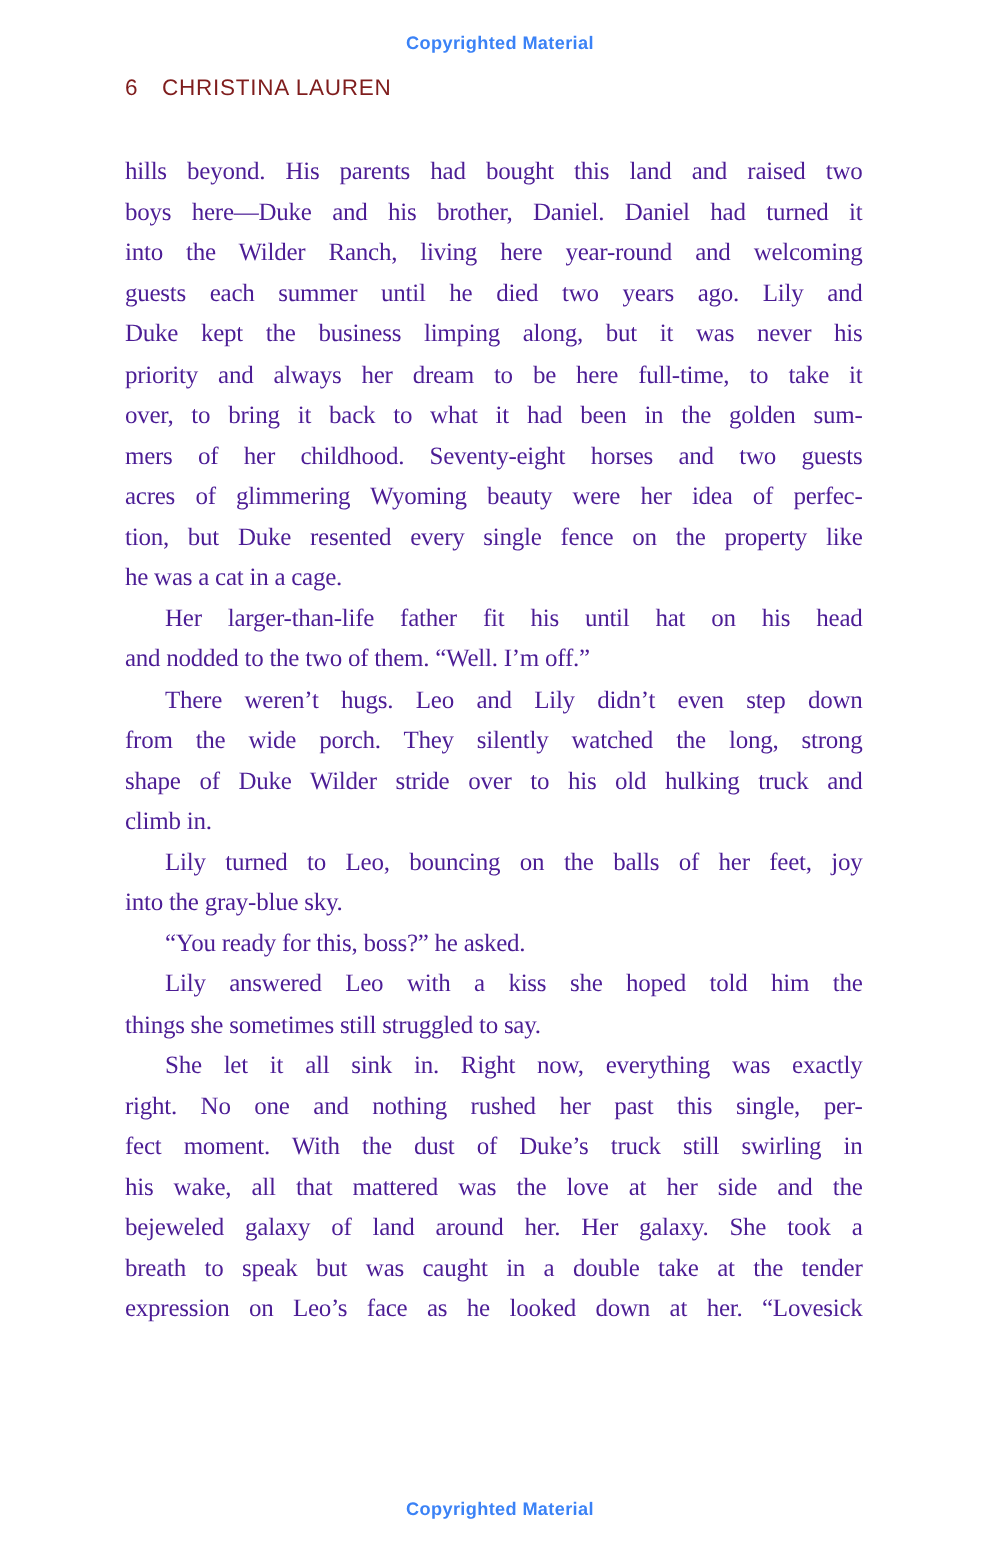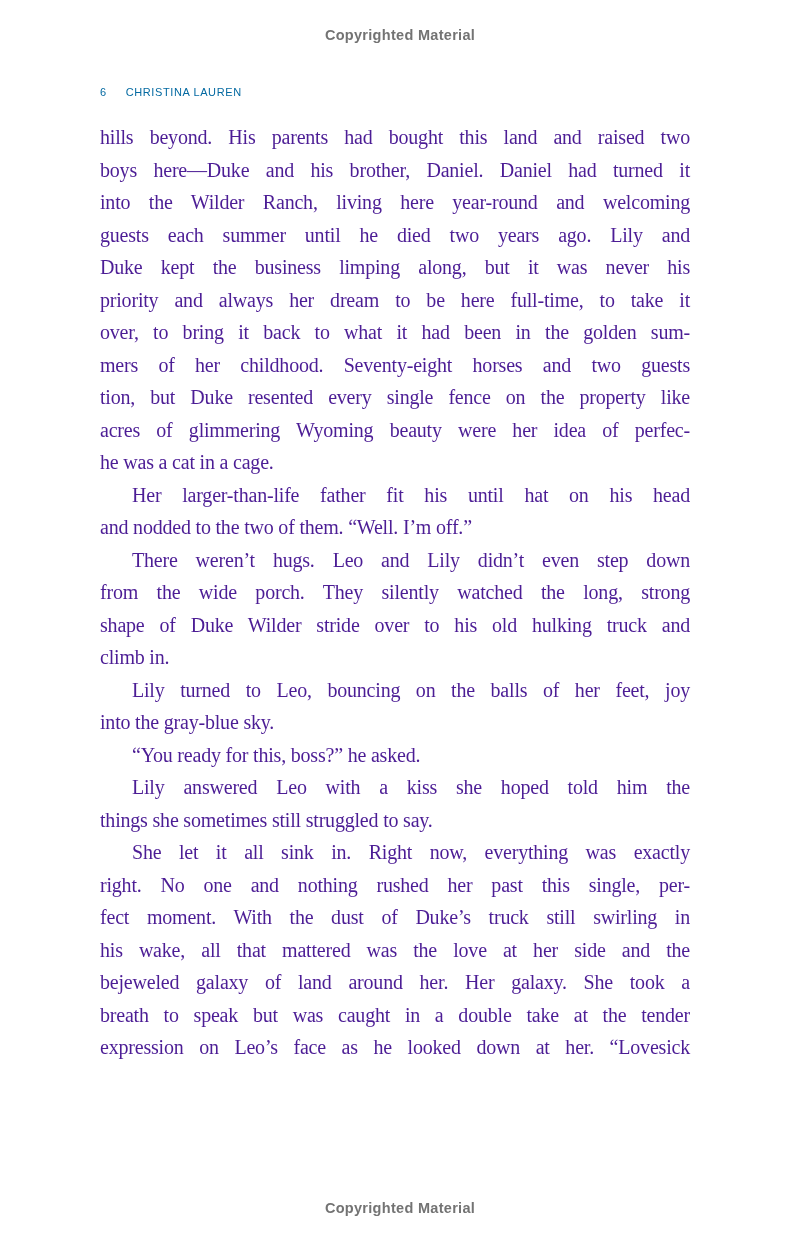--- a/index.html
+++ b/index.html
@@ -16,35 +16,35 @@
 
   .copyright {
     position: absolute;
     left: 0;
     right: 0;
     text-align: center;
     font-family: "Liberation Sans", sans-serif;
     font-weight: 700;
     font-size: 14.5px;
     letter-spacing: 0.3px;
-    color: #737373;
+    color: #3b82f6;
   }
   .copyright.top { top: 27px; }
   .copyright.bottom { top: 1200px; }
 
   .page-header {
     position: absolute;
-    top: 86px;
+    top: 60px;
     left: 100px;
     width: 590px;
     font-family: "Liberation Sans", sans-serif;
-    font-size: 11px;
+    font-size: 18px;
     font-weight: 400;
     letter-spacing: 0.6px;
-    color: #0369a1;
+    color: #7f1d1d;
     white-space: nowrap;
   }
   .page-header .runhead { margin-left: 19px; }
 
   .body-text {
     position: absolute;
     top: 121px;
     left: 100px;
     width: 590px;
     color: #4c1d95;
@@ -75,22 +75,22 @@
   <div class="body-text" id="body-text">
       <div class="para">
         <div class="line">hills beyond. His parents had bought this land and raised two</div>
         <div class="line">boys here—Duke and his brother, Daniel. Daniel had turned it</div>
         <div class="line">into the Wilder Ranch, living here year-round and welcoming</div>
         <div class="line">guests each summer until he died two years ago. Lily and</div>
         <div class="line">Duke kept the business limping along, but it was never his</div>
         <div class="line">priority and always her dream to be here full-time, to take it</div>
         <div class="line">over, to bring it back to what it had been in the golden sum-</div>
         <div class="line">mers of her childhood. Seventy-eight horses and two guests</div>
+        <div class="line">acres of glimmering Wyoming beauty were her idea of perfec-</div>
         <div class="line">tion, but Duke resented every single fence on the property like</div>
-        <div class="line">acres of glimmering Wyoming beauty were her idea of perfec-</div>
         <div class="line lastline">he was a cat in a cage.</div>
       </div>
       <div class="para indent">
         <div class="line">Her larger-than-life father fit his until hat on his head</div>
         <div class="line lastline">and nodded to the two of them. “Well. I’m off.”</div>
       </div>
       <div class="para indent">
         <div class="line">There weren’t hugs. Leo and Lily didn’t even step down</div>
         <div class="line">from the wide porch. They silently watched the long, strong</div>
         <div class="line">shape of Duke Wilder stride over to his old hulking truck and</div>

